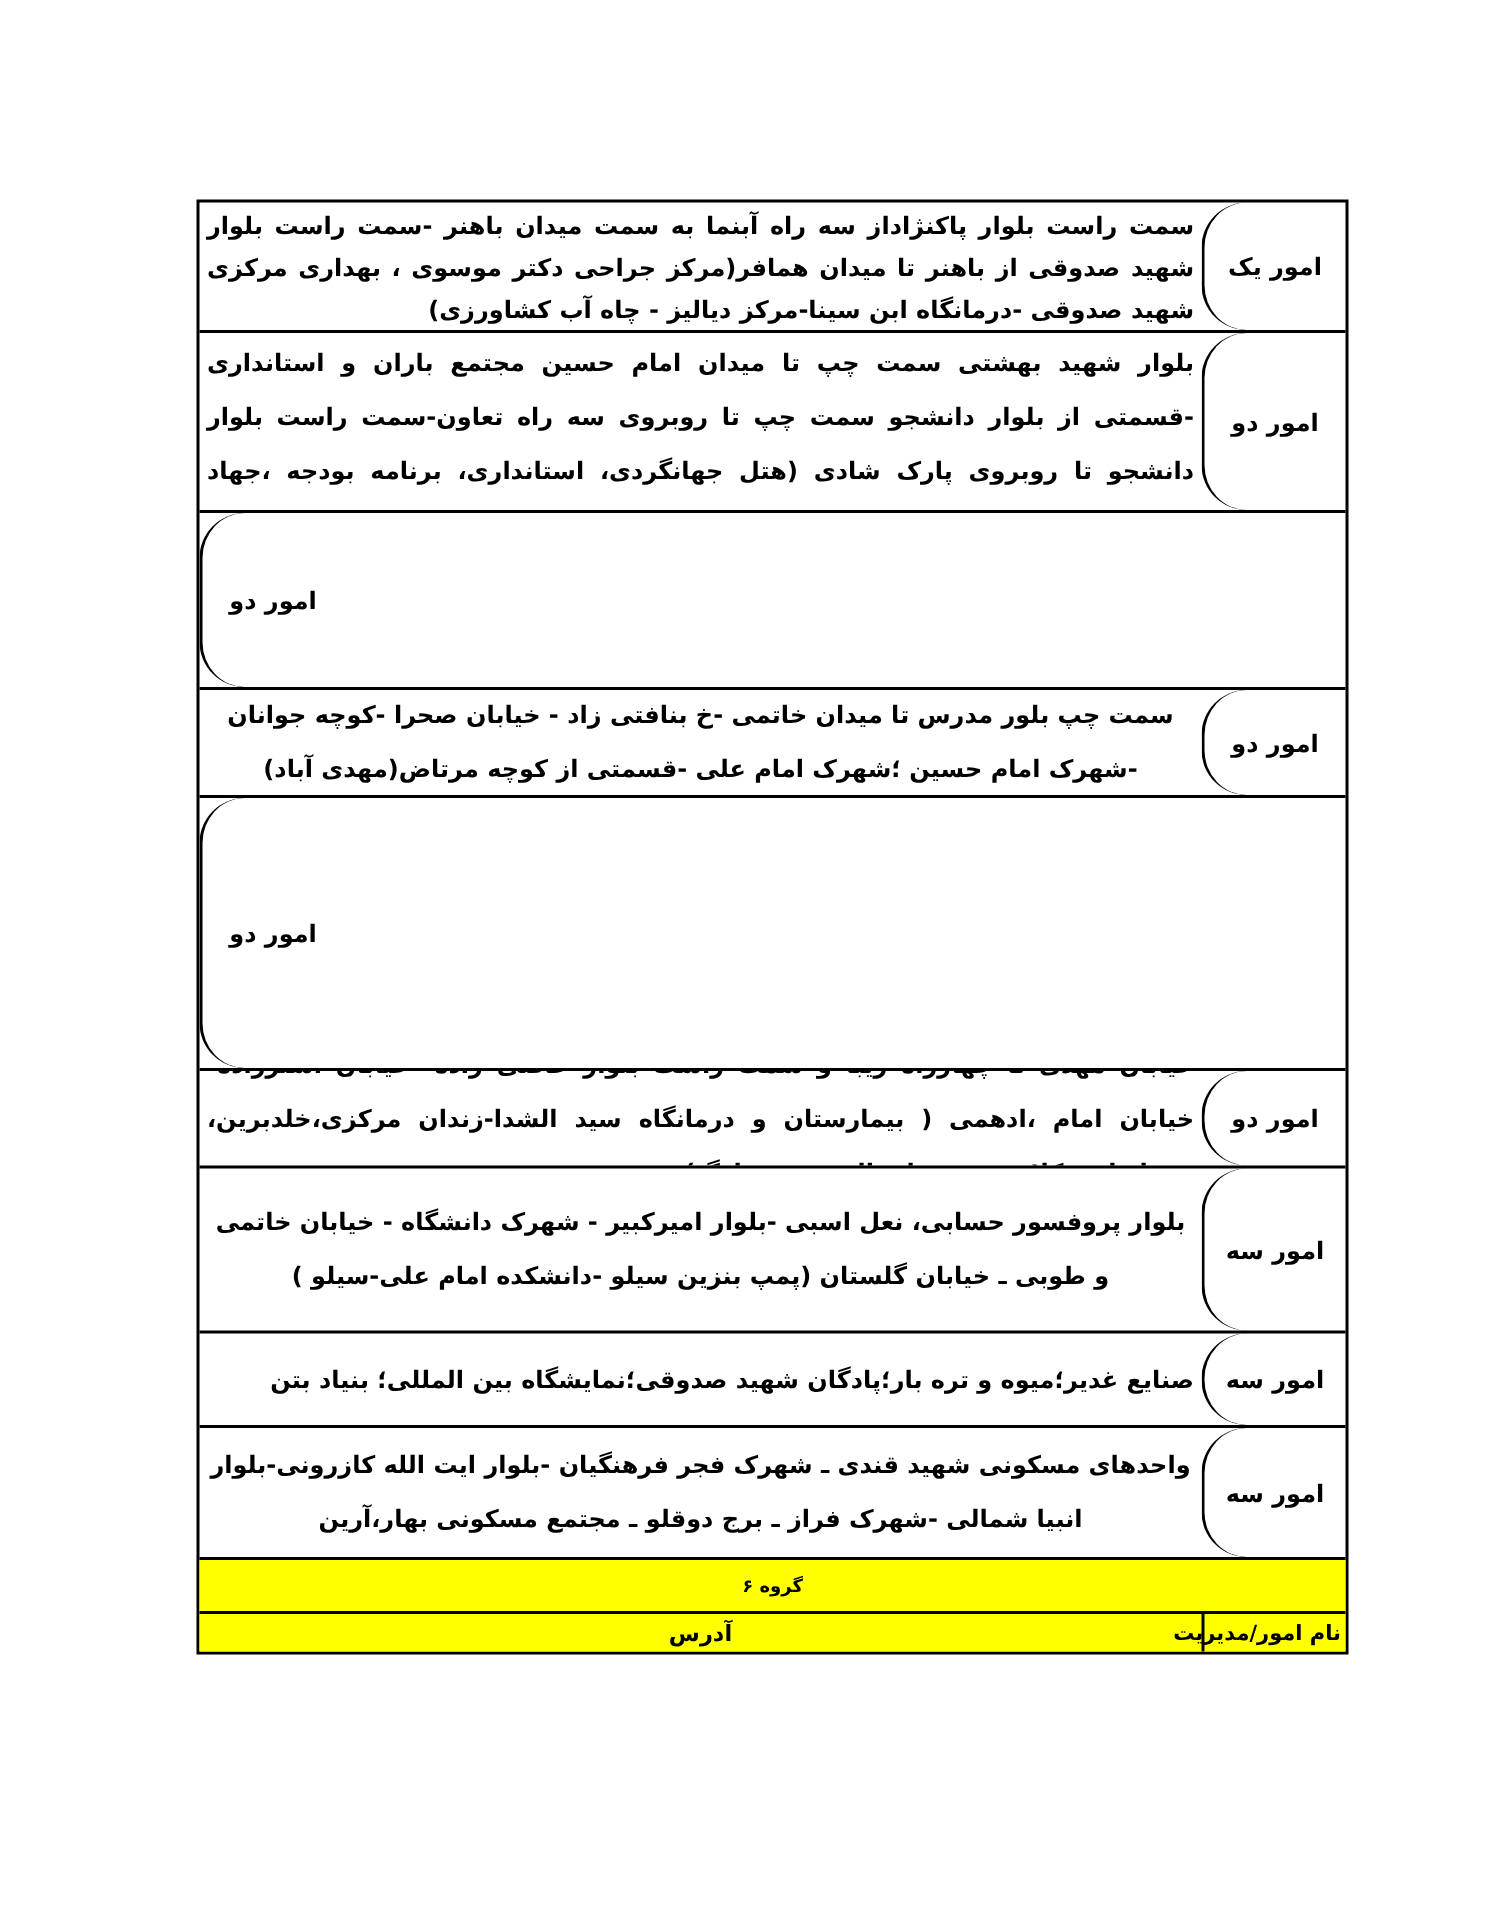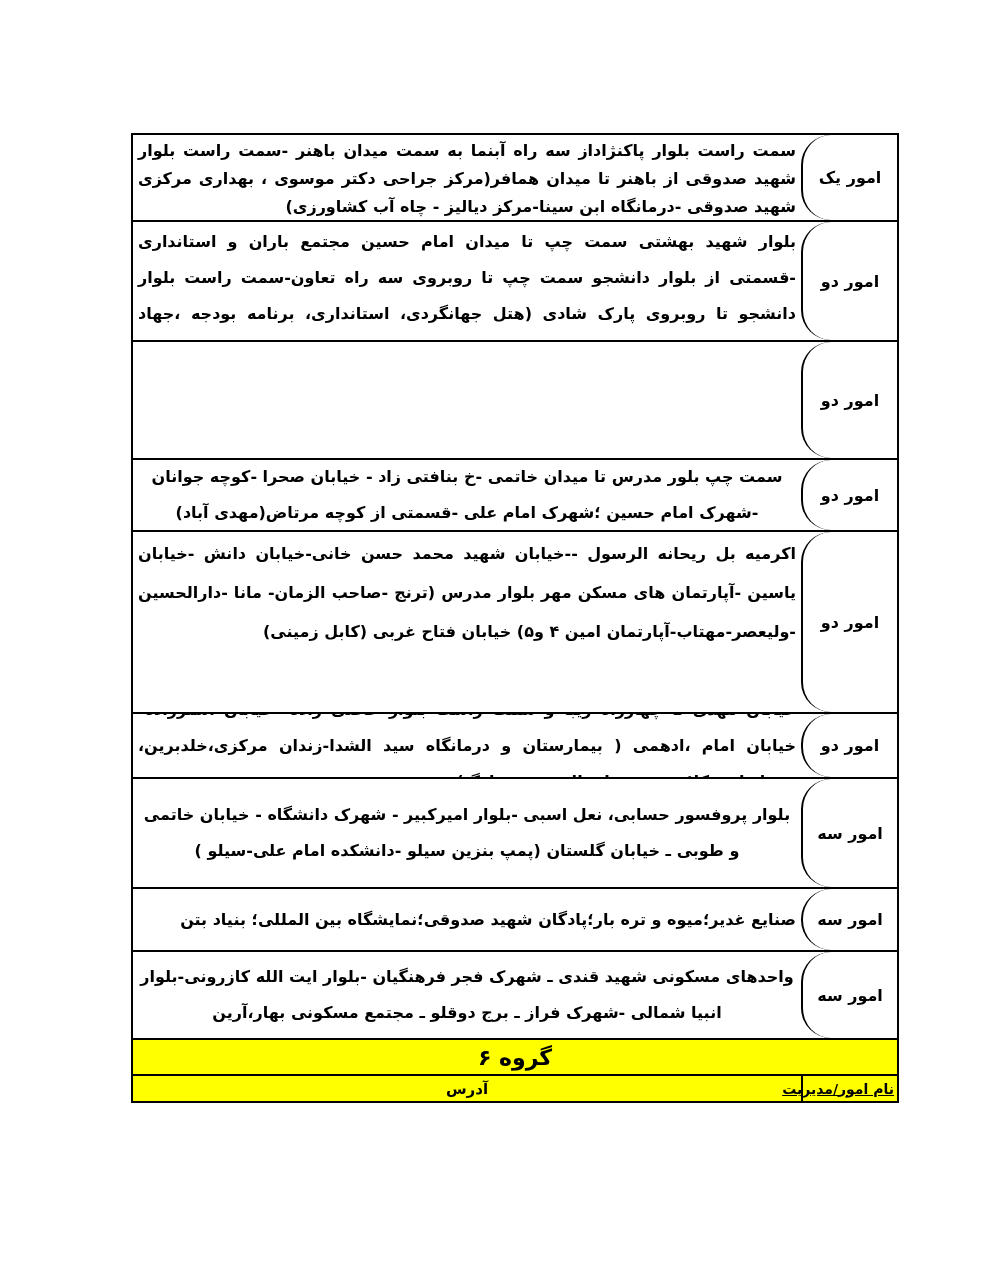--- a/index.html
+++ b/index.html
@@ -21,21 +21,20 @@
     left:131px;top:133px;
     width:768px;
     border:2px solid var(--border);
     box-sizing:border-box;
     background:#fff;
   }
   .row{
     display:flex;
     box-sizing:border-box;
     border-bottom:2px solid var(--border);
-    justify-content:flex-end;
   }
   .row:last-child{border-bottom:none;}
   .addr{
     flex:1;
     box-sizing:border-box;
     padding:2px 5px;
     display:flex;
     overflow:hidden;
     direction:rtl;
     font-weight:bold;
@@ -67,21 +66,21 @@
   .row.group{
     height:36px;
     background:var(--highlight);
     align-items:center;
     justify-content:center;
   }
   .group-title{
     width:100%;
     text-align:center;
     font-weight:bold;
-    font-size:22px;
+    font-size:12px;
     direction:rtl;
   }
   .row.cols{
     height:25px;
     background:var(--highlight);
   }
   .col-addr{
     flex:1;
     display:flex;
     align-items:center;
@@ -94,21 +93,20 @@
     width:96px;
     box-sizing:border-box;
     border-left:2px solid var(--border);
     display:flex;
     align-items:center;
     direction:rtl;
     padding:0 3px;
     font-weight:bold;
     font-size:14px;
     white-space:nowrap;
-    text-decoration:underline;
   }
 </style>
 </head>
 <body>
 
 <div class="doc-table">
 
   <div class="row h1">
     <div class="addr v-top lh28 t-just">
       <span class="txt">سمت راست بلوار پاکنژاداز سه راه آبنما  به سمت میدان باهنر  -سمت راست بلوار شهید صدوقی از باهنر تا میدان همافر(مرکز جراحی دکتر موسوی ، بهداری مرکزی شهید صدوقی -درمانگاه ابن سینا-مرکز دیالیز - چاه آب کشاورزی)</span>
@@ -128,23 +126,20 @@
   </div>
 
   <div class="row h4">
     <div class="addr v-center lh36 t-center">
       <span class="txt">سمت چپ بلور مدرس تا میدان خاتمی -خ بنافتی زاد - خیابان صحرا -کوچه جوانان  -شهرک امام حسین ؛شهرک امام علی -قسمتی از کوچه مرتاض(مهدی آباد)</span>
     </div>
     <div class="label-cell">امور دو</div>
   </div>
 
   <div class="row h5">
-    <div class="addr v-top lh40 t-just">
-      <span class="txt">اکرمیه بل ریحانه الرسول --خیابان شهید محمد حسن خانی-خیابان دانش -خیابان یاسین -آپارتمان های مسکن مهر بلوار مدرس (ترنج -صاحب الزمان- مانا -دارالحسین -ولیعصر-مهتاب-آپارتمان امین ۴ و۵) خیابان فتاح غربی (کابل زمینی)</span>
-    </div>
     <div class="label-cell">امور دو</div>
   </div>
 
   <div class="row h6">
     <div class="addr v-center lh36 t-just">
       <span class="txt">خیابان مهدی تا چهارراه زیبا و سمت راست بلوار عاصی زاده -خیابان اشترزاده-خیابان امام ،ادهمی ( بیمارستان  و درمانگاه سید الشدا-زندان مرکزی،خلدبرین، فرمانداری،کلانتری ثبت احوال،حسینیه ارگ)</span>
     </div>
     <div class="label-cell">امور دو</div>
   </div>
 

